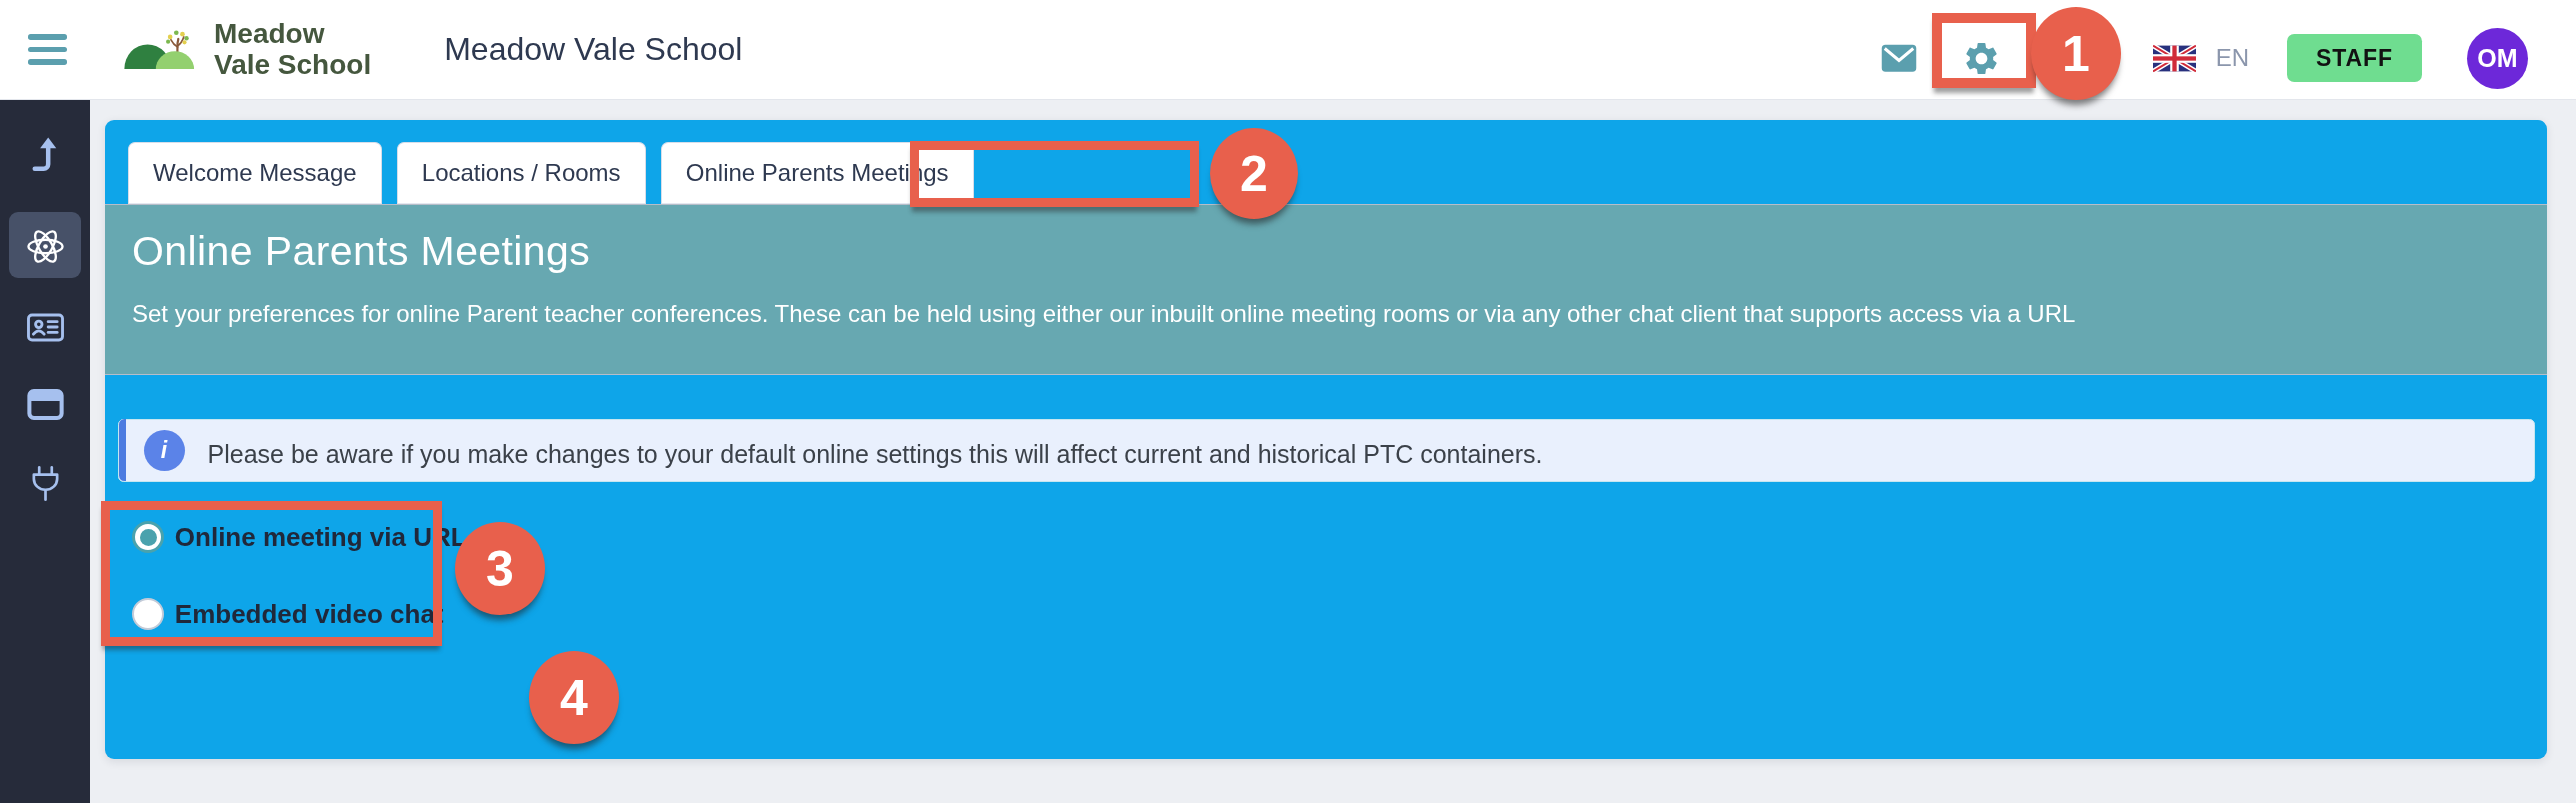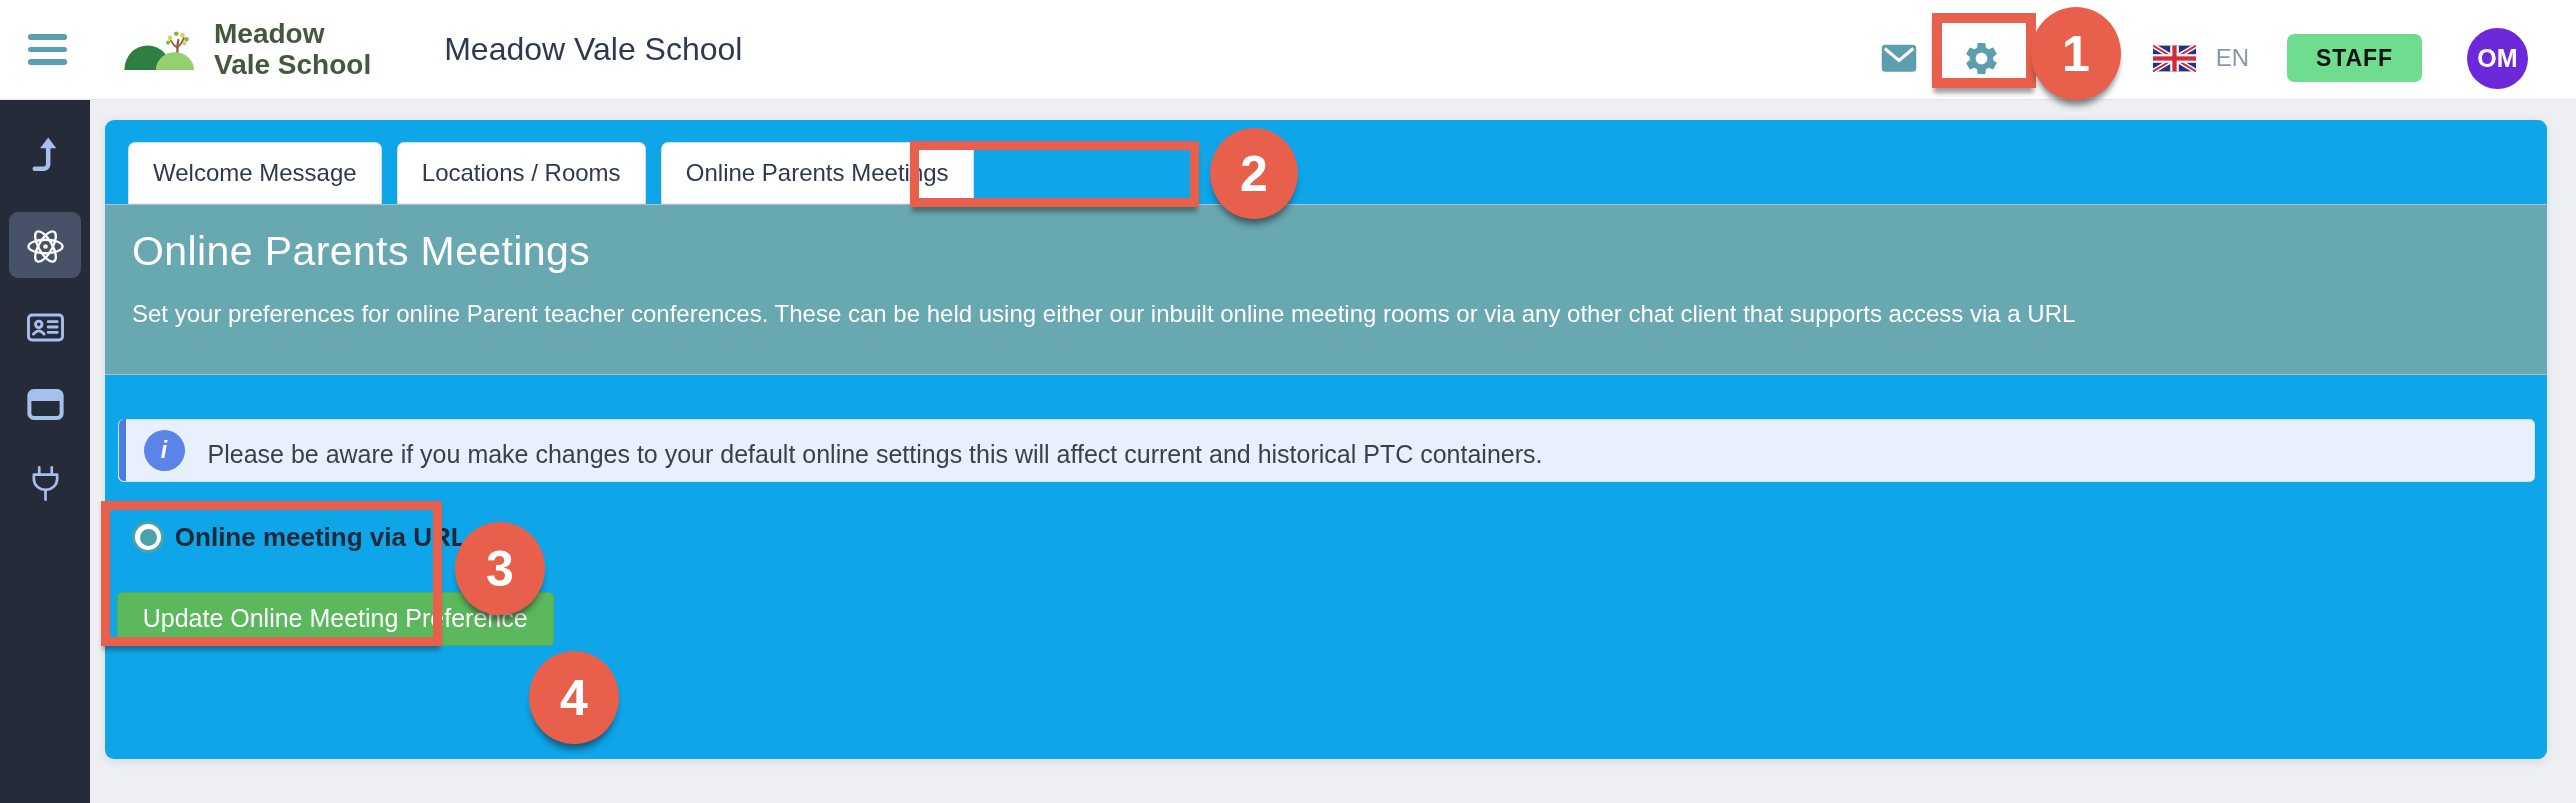--- a/index.html
+++ b/index.html
@@ -4,21 +4,21 @@
 <style>
   html,body{margin:0;padding:0;background:#edeff3;}
   *{box-sizing:border-box;font-family:"Liberation Sans",sans-serif;}
   .page{position:relative;width:2576px;height:803px;background:#edeff3;overflow:hidden;}
 
   
   .topbar{position:absolute;left:0;top:0;width:2576px;height:100px;background:#ffffff;
           border-bottom:1.8px solid #e3e6ec;display:flex;align-items:center;z-index:5;}
   .hamburger{margin-left:28px;width:43px;display:flex;flex-direction:column;gap:7.2px;cursor:pointer;}
   .hamburger span{display:block;width:39px;height:5.4px;border-radius:2.7px;background:#5b9fae;}
-  .logo{margin-left:52px;display:flex;align-items:center;gap:9px;}
+  .logo{margin-left:52px;display:flex;align-items:flex-start;gap:9px;}
   .logo-text{display:flex;flex-direction:column;line-height:30.5px;font-size:28px;font-weight:700;color:#45573e;}
   .page-title{margin-left:73px;font-size:32px;color:#2e3950;}
   .header-right{position:absolute;right:48px;top:8px;height:100px;display:flex;align-items:center;}
   .icon-btn{display:flex;align-items:center;justify-content:center;cursor:pointer;}
   .mail-btn{width:36px;}
   .gear-btn{width:39px;margin-left:45px;}
   .flag{margin-left:152px;width:43px;height:29px;border-radius:1.8px;overflow:hidden;flex:none;}
   .lang{margin-left:20px;font-size:24px;color:#8b96ac;}
   .staff-badge{margin-left:38px;width:135px;height:48px;border-radius:7.2px;background:#6fdd90;color:#121212;
                font-size:23px;font-weight:700;letter-spacing:0.9px;display:flex;align-items:center;justify-content:center;cursor:pointer;}
@@ -198,23 +198,26 @@
       <div class="alert-bar"></div>
       <div class="info-badge">i</div>
       <div class="alert-text">Please be aware if you make changes to your default online settings this will affect current and historical PTC containers.</div>
     </div>
 
     <div class="radio-group">
       <label class="radio-row">
         <span class="radio selected"></span>
         <span class="radio-label">Online meeting via URL</span>
       </label>
-    </div>
-
-    <button class="submit-btn">Update Online Meeting Preference</button>
+      <label class="radio-row">
+        <span class="radio unselected"></span>
+        <span class="radio-label">Embedded video chat</span>
+      </label>
+    </div>
+
   </main>
 
   <div class="ann-box" id="ann-box-1"></div>
   <div class="ann-circle" id="ann-circle-1">1</div>
 
   <div class="ann-box" id="ann-box-2"></div>
   <div class="ann-circle" id="ann-circle-2">2</div>
 
   <div class="ann-box" id="ann-box-3"></div>
   <div class="ann-circle" id="ann-circle-3">3</div>

